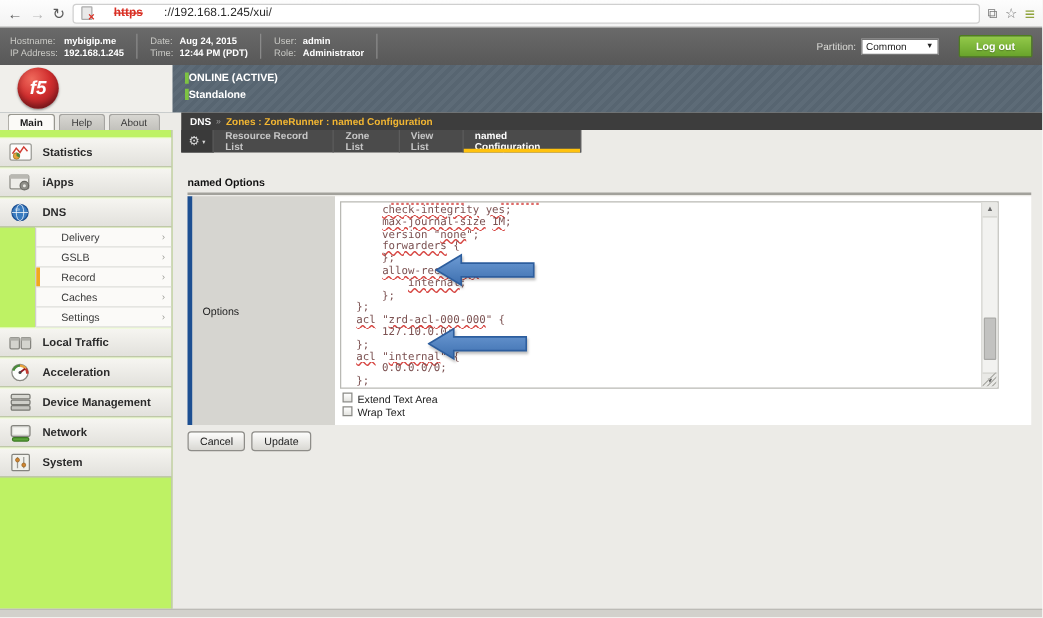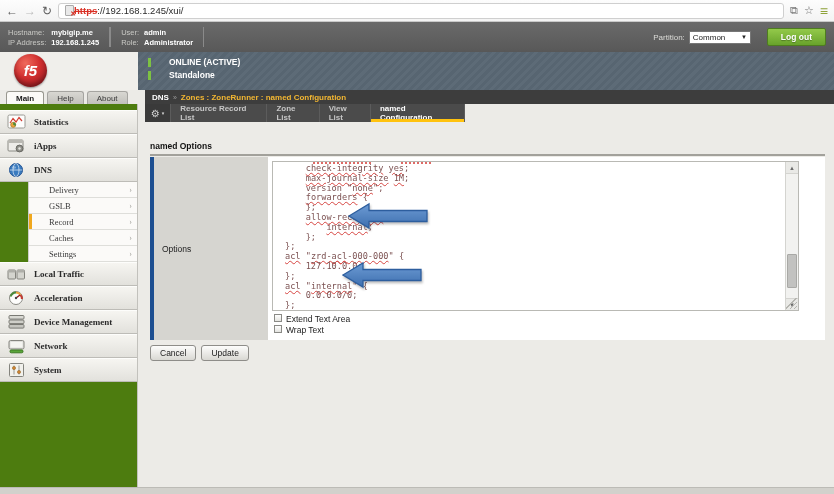--- a/index.html
+++ b/index.html
@@ -4,21 +4,21 @@
 <style>
   * { margin:0; padding:0; box-sizing:border-box; }
   html,body { background:#fff; }
   body { font-family:"Liberation Sans", sans-serif; }
   .screen { position:relative; width:834px; height:494px; background:#ecebe7; overflow:hidden; }
 
   
   .browser-bar { position:absolute; left:0; top:0; width:834px; height:22px; background:linear-gradient(#fdfdfd,#f3f3f3); border-bottom:1px solid #c9c9c9; display:flex; align-items:center; padding:0 6px; gap:6px; }
   .nav-glyph { font-size:12px; line-height:1; color:#5c5c5c; cursor:pointer; }
   .nav-glyph.fwd { color:#b9b9b9; }
-  .url-box { flex:1; height:16px; background:#fff; border:1px solid #cfcfcf; border-radius:3px; display:flex; align-items:center; padding:0 6px; gap:0; font-size:9.5px; color:#333; }
+  .url-box { flex:1; height:16px; background:#fff; border:1px solid #cfcfcf; border-radius:3px; display:flex; align-items:center; padding:0 6px; gap:17px; font-size:9.5px; color:#333; }
   .page-ico { position:relative; width:9px; height:11px; background:#e9e9e9; border:1px solid #aaa; border-radius:1px; flex:0 0 auto; }
   .page-ico::after { content:"✕"; position:absolute; right:-3px; bottom:-3px; font-size:7px; color:#d93025; font-weight:bold; }
   .https-struck { color:#d93025; text-decoration:line-through; text-decoration-color:#d93025; font-weight:bold; }
   .url-rest { color:#2b2b2b; }
   .right-ico { font-size:11px; color:#777; cursor:pointer; }
   .menu-ico { font-size:14px; color:#8fa33a; font-weight:bold; cursor:pointer; }
 
   
   .app-header { position:absolute; left:0; top:22px; width:834px; height:30px; background:linear-gradient(#6a6a6a,#585858); display:flex; align-items:center; padding:0 8px; color:#fff; }
   .hgroup { display:grid; grid-template-columns:auto auto; gap:1px 5px; font-size:7.5px; padding:0 10px; }
@@ -34,21 +34,21 @@
 
   
   .banner { position:absolute; left:0; top:52px; width:834px; height:38px;
     background:repeating-linear-gradient(135deg,#5d6b77 0 3px,#576571 3px 6px); }
   .logo-box { position:absolute; left:0; top:0; width:138px; height:38px; background:#f0efeb; }
   .f5-ball { position:absolute; left:14px; top:2px; width:33px; height:33px; border-radius:50%;
     background:radial-gradient(circle at 35% 28%, #ef6a5c 0%, #d22f2f 45%, #8f1620 100%);
     box-shadow:inset 0 -3px 5px rgba(0,0,0,.35), 0 1px 2px rgba(0,0,0,.4);
     display:flex; align-items:center; justify-content:center; color:#fff; font-weight:bold; font-style:italic; font-size:15px; }
   .status-block { position:absolute; left:148px; top:5px; }
-  .status-line { display:flex; align-items:center; gap:18px; margin-bottom:3px; }
+  .status-line { display:flex; align-items:center; gap:0; margin-bottom:3px; }
   .green-bar { width:3px; height:9px; background:#7dc242; }
   .status-text { color:#fff; font-weight:bold; font-size:8.5px; }
 
   
   .nav-row { position:absolute; left:0; top:90px; width:690px; height:14px; }
   .nav-left { position:absolute; left:0; top:0; width:138px; height:14px; display:flex; align-items:flex-end; padding-left:6px; gap:3px; }
   .ntab { height:13px; border-radius:3px 3px 0 0; font-size:8px; padding:0 9px; display:flex; align-items:center; cursor:pointer;
     background:linear-gradient(#d8d7d2,#c2c1bc); border:1px solid #a5a4a0; border-bottom:none; color:#3a3a3a; }
   .ntab.active { background:#fbfaf7; border-color:#98978f; font-weight:bold; color:#1a1a1a; }
   .breadcrumb-bar { position:absolute; left:145px; top:0; width:689px; height:14px; background:#3d3d3d; display:flex; align-items:center; padding-left:7px; gap:4px; font-size:8px; }
@@ -59,21 +59,21 @@
   
   .tab-strip { position:absolute; left:145px; top:104px; width:320px; height:18px; background:#4b4b4b; display:flex; align-items:stretch; }
   .gear-btn { width:28px; background:#3a3a3a; display:flex; align-items:center; justify-content:center; gap:2px; color:#d8d8d8; cursor:pointer; border-right:1px solid #5c5c5c; }
   .gear-btn .g { font-size:10px; }
   .gear-btn .c { font-size:5px; }
   .ttab { display:flex; align-items:center; padding:0 9px; font-size:8px; font-weight:bold; color:#c6c6c6; border-right:1px solid #5c5c5c; cursor:pointer; position:relative; }
   .ttab.active { color:#fff; }
   .ttab.active::after { content:""; position:absolute; left:0; right:0; bottom:0; height:3px; background:#ffc20e; }
 
   
-  .sidebar { position:absolute; left:0; top:104px; width:138px; height:383px; background:#4d7c0f; border-right:1px solid #c2c1bc; padding-top:6px;font-family:Liberation Serif, serif; }
+  .sidebar { position:absolute; left:0; top:104px; width:138px; height:383px; background:#bef264; border-right:1px solid #c2c1bc; padding-top:6px; }
   .side-item { height:24px; display:flex; align-items:center; gap:7px; padding-left:7px;
     background:linear-gradient(#f6f5f1,#e2e1dc); border-bottom:1px solid #bdbcb7; border-top:1px solid #fdfdfb; cursor:pointer; }
   .slabel { font-size:9px; font-weight:bold; color:#2a2a2a; }
   .sicon { width:20px; height:16px; flex:0 0 auto; display:flex; align-items:center; justify-content:center; }
   .side-sub { margin-left:28px; background:#fbfaf8; border-left:1px solid #cfcec9; }
   .sub-item { position:relative; height:16px; display:flex; align-items:center; padding-left:20px; border-bottom:1px solid #dededa; font-size:8.5px; color:#3a3a3a; cursor:pointer; }
   .sub-item .chev { position:absolute; right:5px; color:#a0a09a; font-size:8px; }
   .sub-item.active::before { content:""; position:absolute; left:0; top:0; bottom:0; width:3px; background:#f0a81e; }
 
   
@@ -129,20 +129,26 @@
   </div>
 
   <div class="app-header">
     <div class="hgroup">
       <span class="hlabel">Hostname:</span>
       <span class="hvalue">mybigip.me</span>
       <span class="hlabel">IP Address:</span>
       <span class="hvalue">192.168.1.245</span>
     </div>
     <div class="hsep"></div>
+    <div class="hgroup">
+      <span class="hlabel">Date:</span>
+      <span class="hvalue">Aug 24, 2015</span>
+      <span class="hlabel">Time:</span>
+      <span class="hvalue">12:44 PM (PDT)</span>
+    </div>
     <div class="hsep"></div>
     <div class="hgroup">
       <span class="hlabel">User:</span>
       <span class="hvalue">admin</span>
       <span class="hlabel">Role:</span>
       <span class="hvalue">Administrator</span>
     </div>
     <div class="hsep"></div>
     <div class="hspacer"></div>
     <div class="partition">

